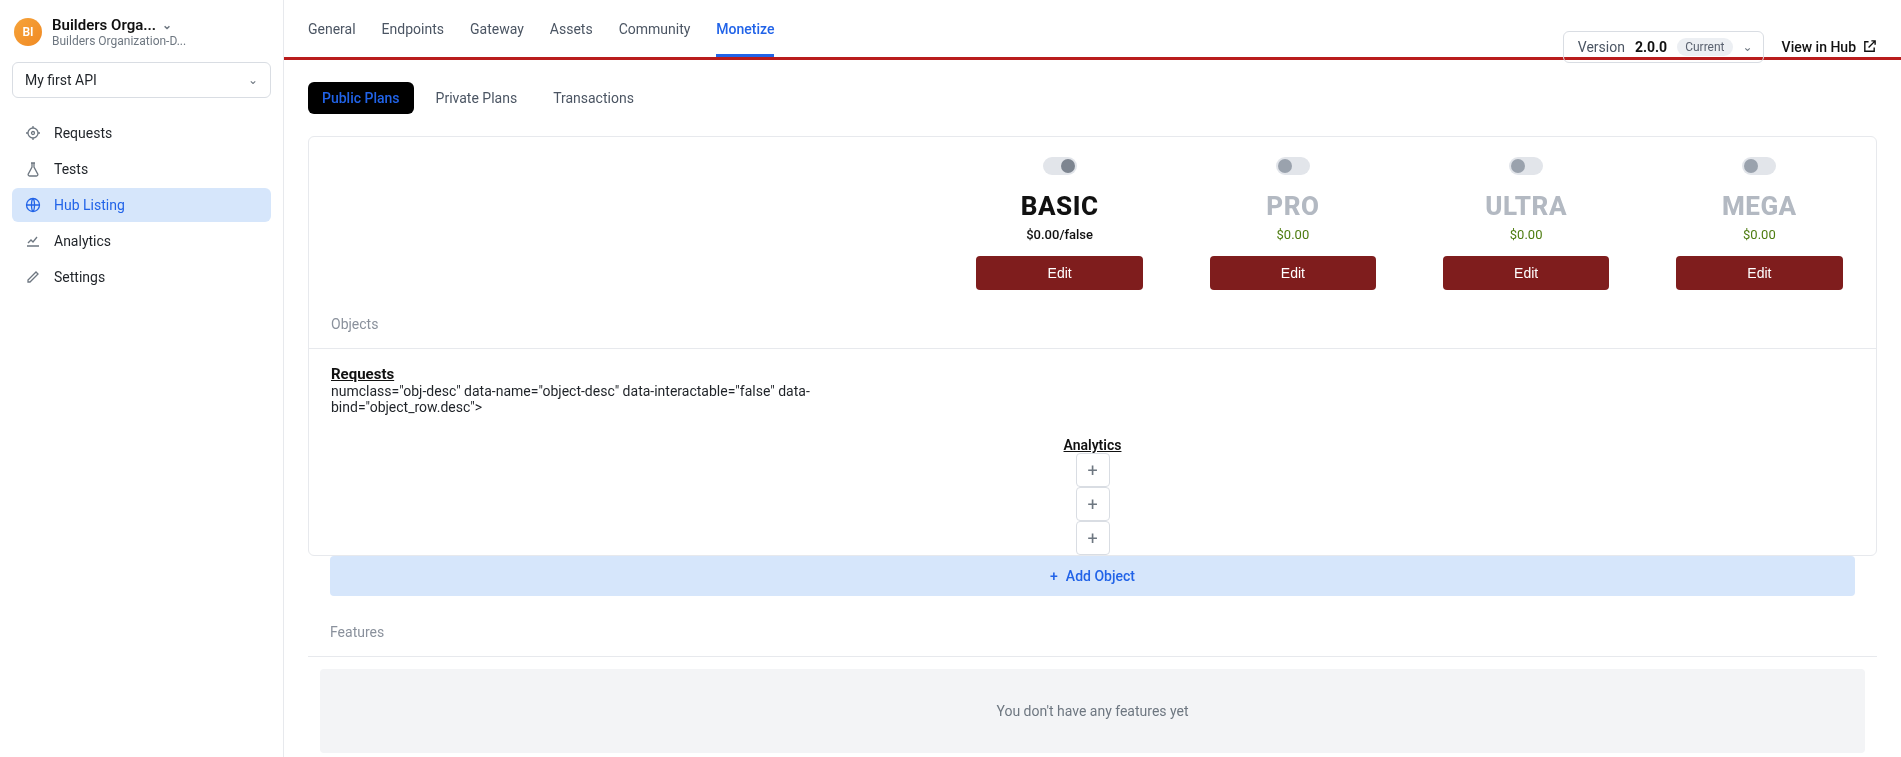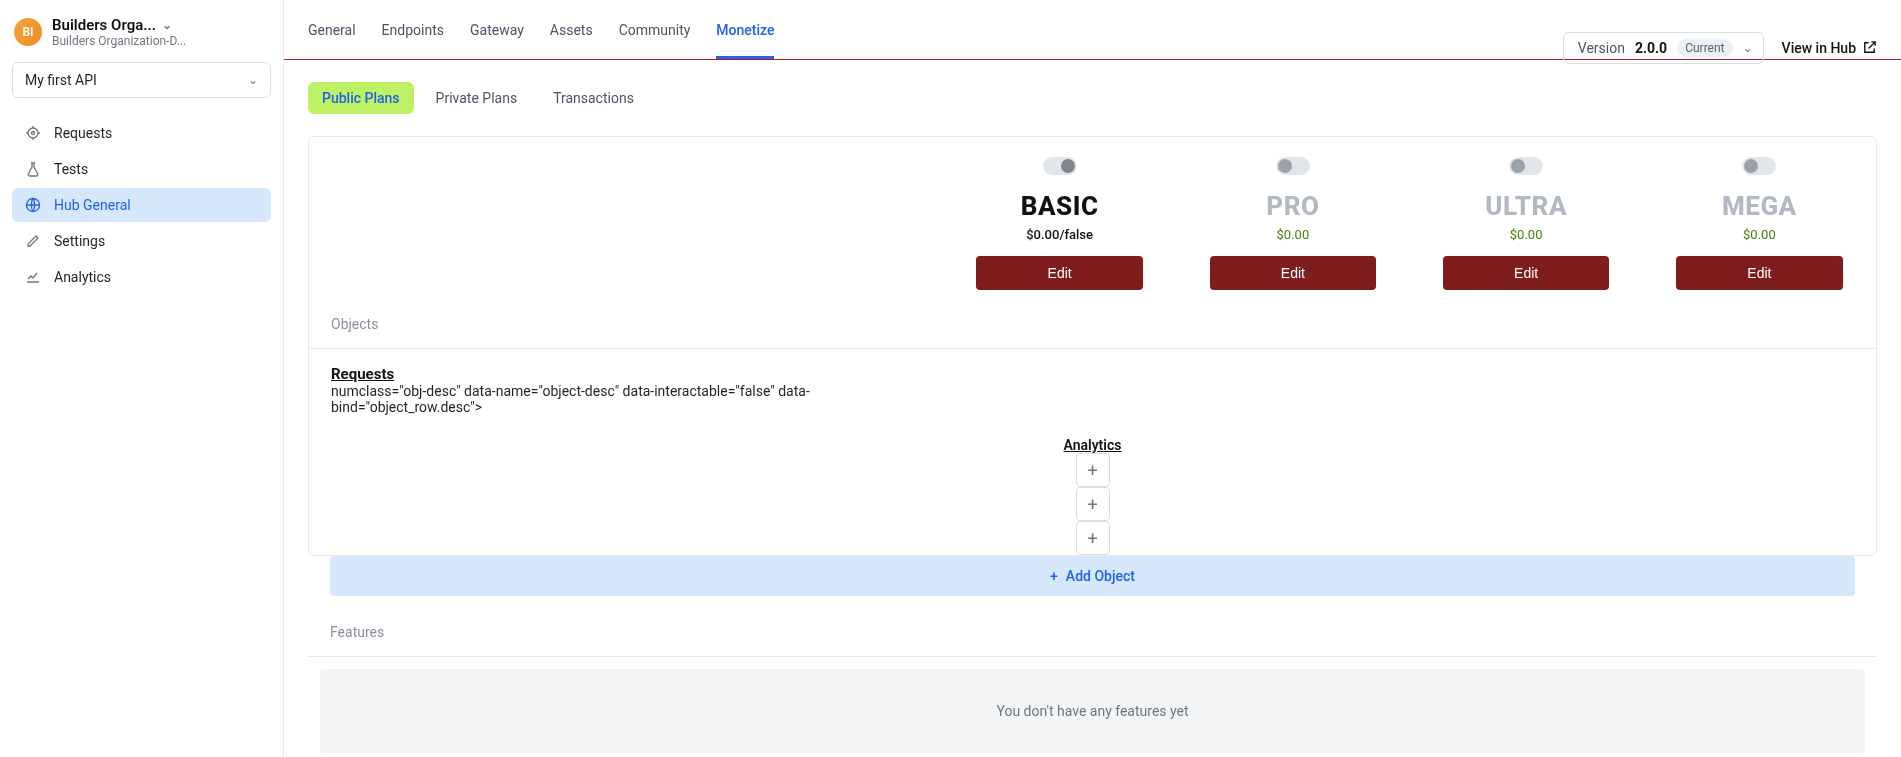--- a/index.html
+++ b/index.html
@@ -73,21 +73,21 @@
   }
   .nav-item .ic { width:18px; height:18px; display:flex; align-items:center; justify-content:center; color:#6e7781; }
   .nav-item.active { background:#d6e6fb; color:#2163e8; }
   .nav-item.active .ic { color:#2163e8; }
 
   
   .main { flex:1; display:flex; flex-direction:column; }
 
   .topbar {
     display:flex; align-items:center; justify-content:space-between;
-    border-bottom:1px solid #b91c1c;
+    border-bottom:3px solid #b91c1c;
     padding:0 24px 0 24px;
     height:60px;
   }
   .tabs { display:flex; gap:26px; height:100%; align-items:stretch; }
   .tab {
     display:flex; align-items:center;
     color:#4b5563;
     font-size:14px;
     cursor:pointer;
     border-bottom:3px solid transparent;
@@ -113,21 +113,21 @@
   .content { padding:22px 24px 30px 24px; }
 
   .inner-tabs { display:flex; gap:8px; margin-bottom:22px; }
   .inner-tab {
     padding:8px 14px;
     border-radius:6px;
     font-size:14px;
     color:#4b5563;
     cursor:pointer;
   }
-  .inner-tab.active { background:#bef264; color:#2163e8; font-weight:500; }
+  .inner-tab.active { background:#000000; color:#2163e8; font-weight:500; }
 
   
   .panel {
     border:1px solid #e7e9ed;
     border-radius:6px;
     overflow:hidden;
   }
 
   .plan-row {
     display:grid;
@@ -246,38 +246,38 @@
         </span>
         <span>Tests</span>
       </div>
       <div class="nav-item active">
         <span class="ic">
           <svg width="16" height="16" viewBox="0 0 16 16" fill="none" stroke="currentColor" stroke-width="1.3">
               <circle cx="8" cy="8" r="6.5"></circle>
               <path d="M1.5 8h13M8 1.5c2 2 2 11 0 13M8 1.5c-2 2-2 11 0 13"></path>
             </svg>
         </span>
-        <span>Hub General</span>
+        <span>Hub Listing</span>
+      </div>
+      <div class="nav-item">
+        <span class="ic">
+          <svg width="16" height="16" viewBox="0 0 16 16" fill="none" stroke="currentColor" stroke-width="1.3">
+              <path d="M2 13h12M3 10l3-3 2 2 4-5"></path>
+            </svg>
+        </span>
+        <span>Analytics</span>
       </div>
       <div class="nav-item">
         <span class="ic">
           <svg width="16" height="16" viewBox="0 0 16 16" fill="none" stroke="currentColor" stroke-width="1.3">
               <path d="M11 3l2 2-8 8H3v-2z"></path>
             </svg>
         </span>
         <span>Settings</span>
       </div>
-      <div class="nav-item">
-        <span class="ic">
-          <svg width="16" height="16" viewBox="0 0 16 16" fill="none" stroke="currentColor" stroke-width="1.3">
-              <path d="M2 13h12M3 10l3-3 2 2 4-5"></path>
-            </svg>
-        </span>
-        <span>Analytics</span>
-      </div>
     </nav>
   </aside>
 
   <div class="main">
 
     <div class="topbar">
       <div class="tabs">
         <div class="tab">
             <span>General</span>
           </div>

